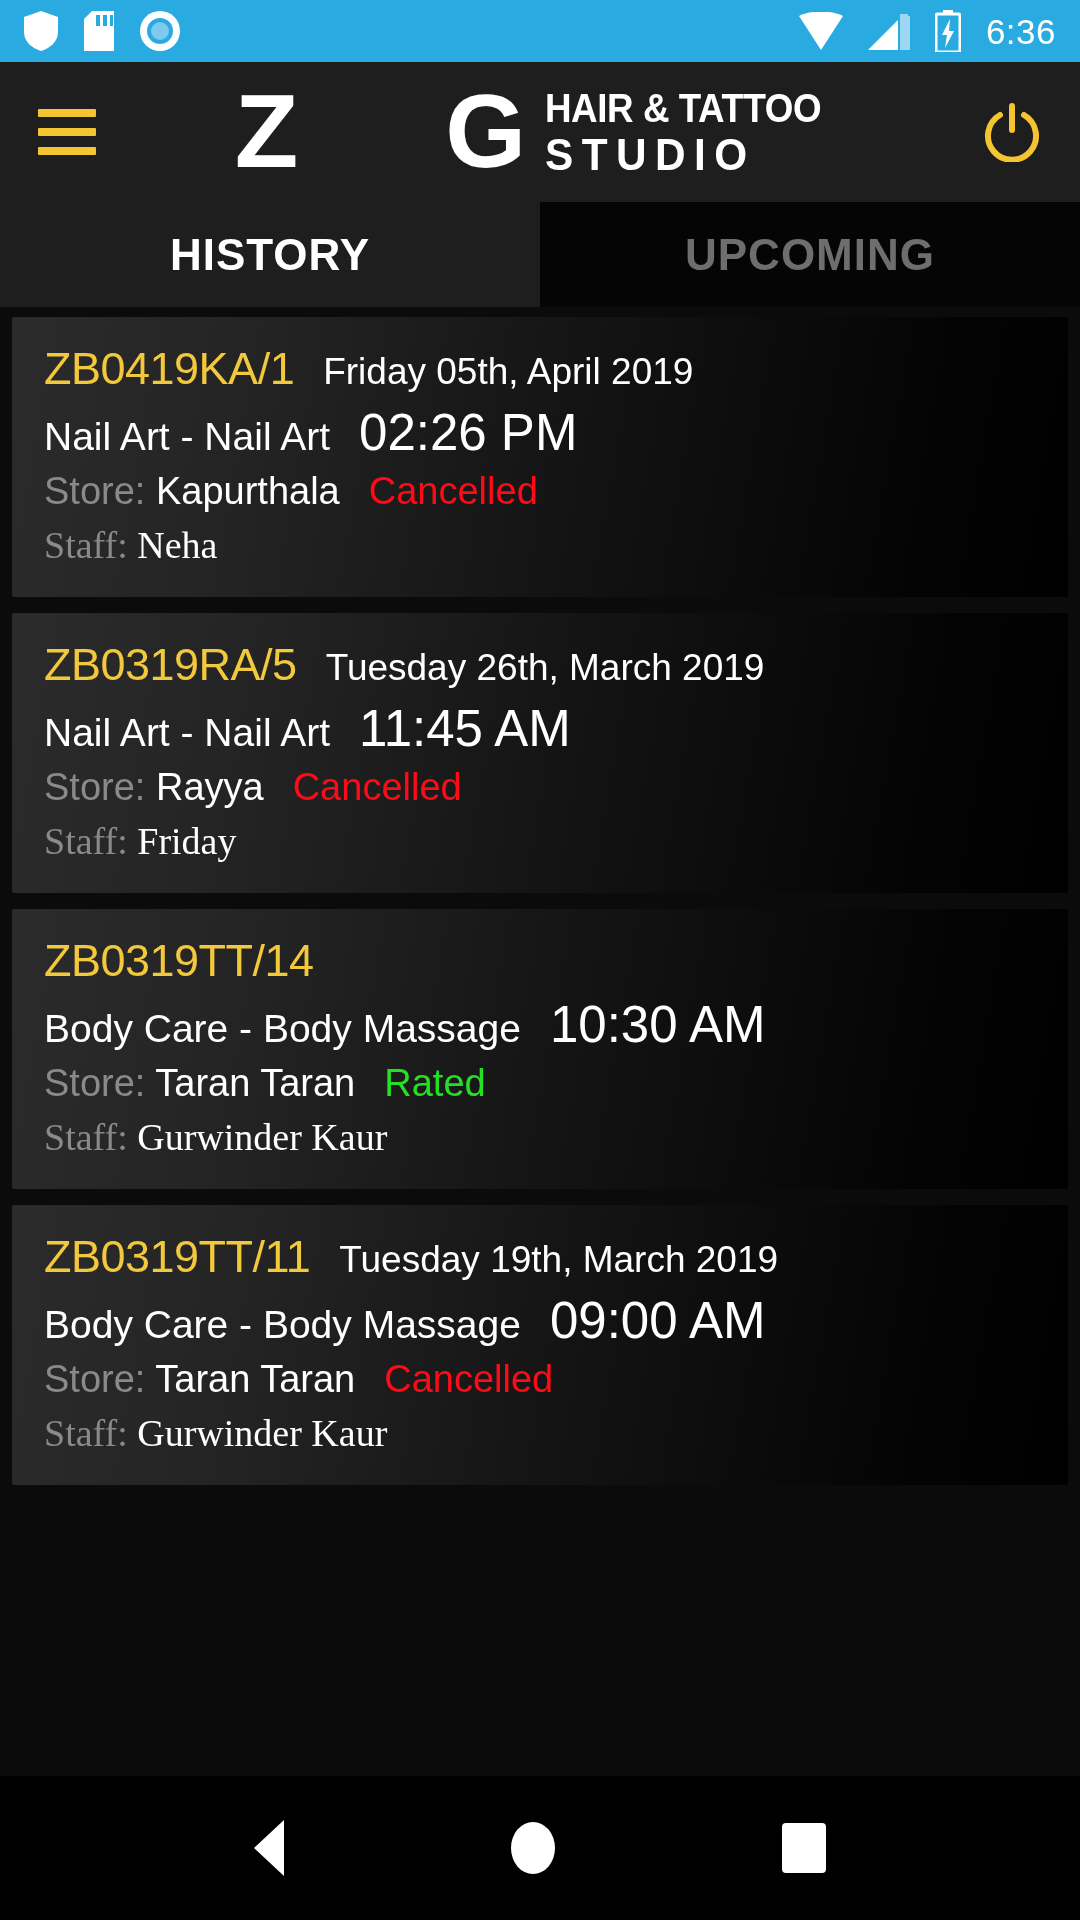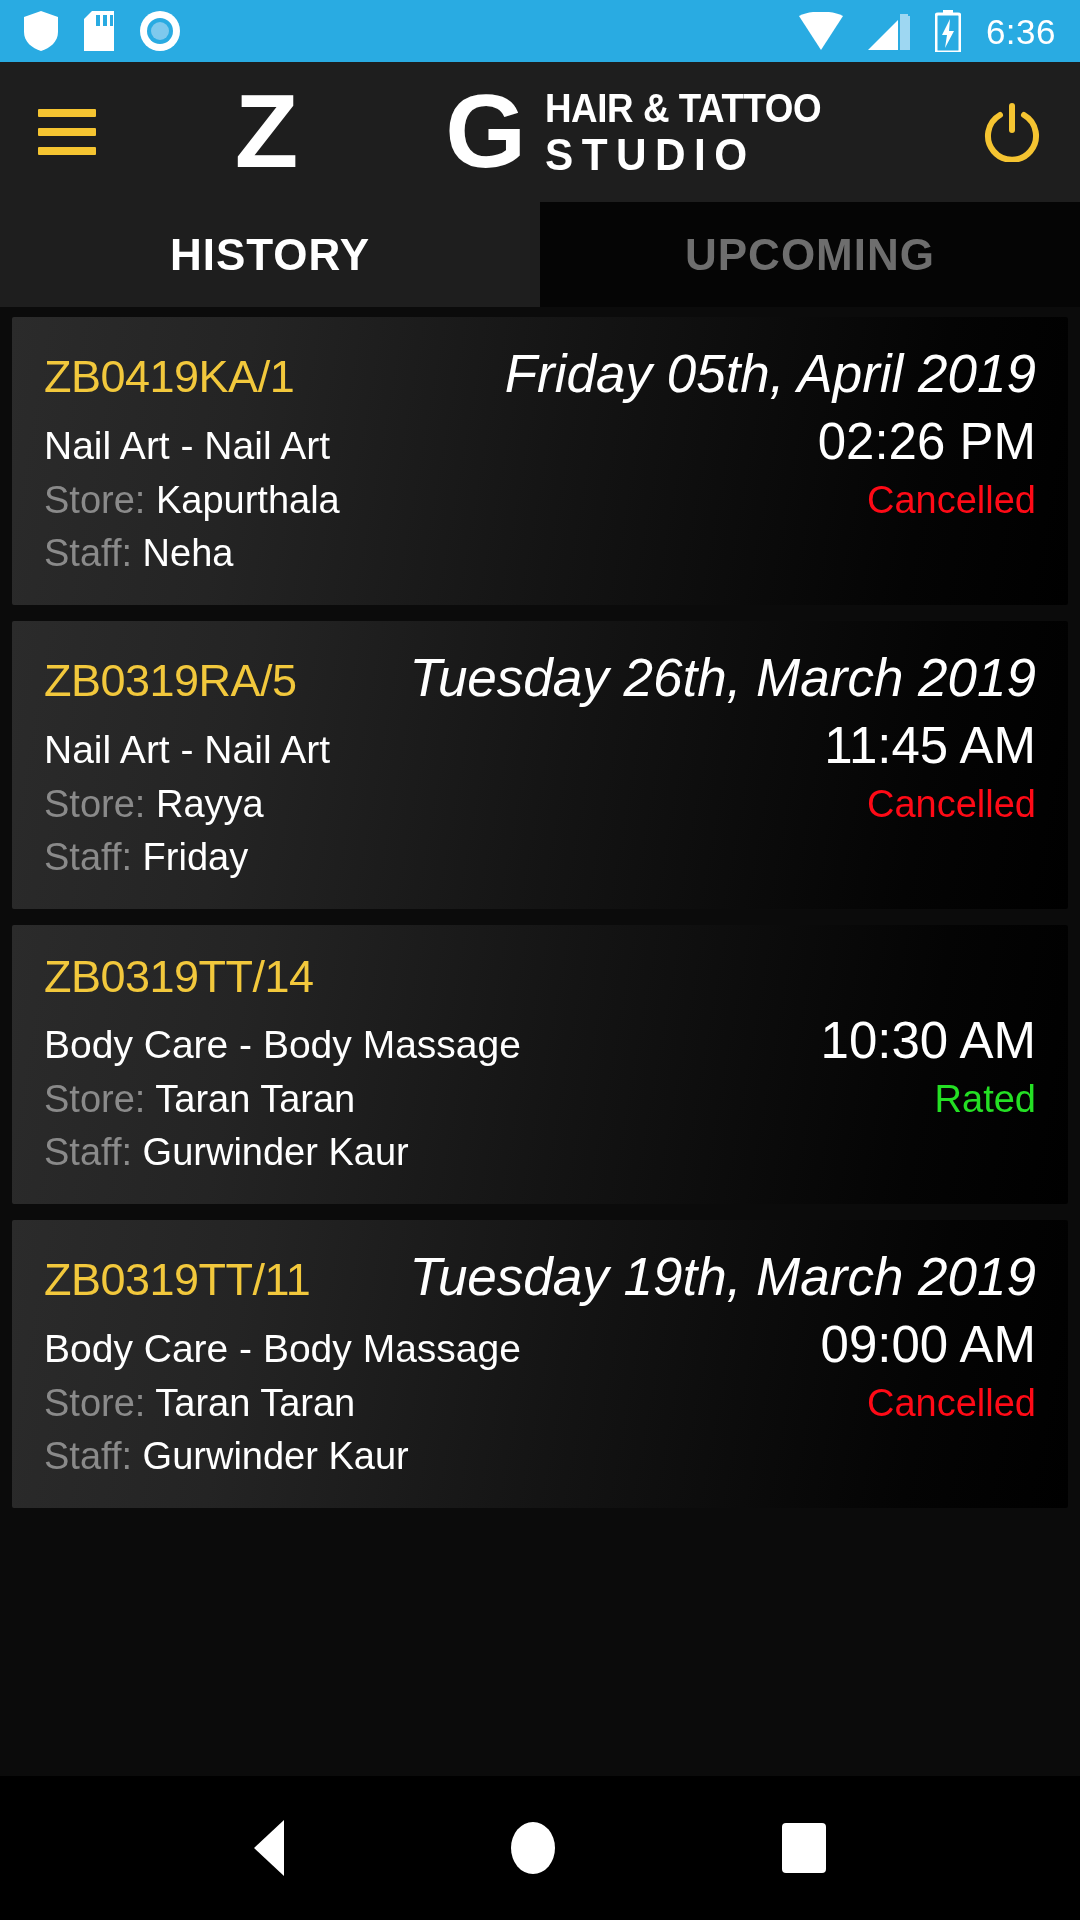--- a/index.html
+++ b/index.html
@@ -67,32 +67,32 @@
   .tab.inactive{ background:#050505; color:#6E6E6E; }
   .tab.active{ background:#1E1E1E; color:#FFFFFF; }
 
   
   .list{ flex:1 1 auto; background:#0B0B0B; padding:10px 12px 0 12px; overflow:hidden; }
   .card{
     background:linear-gradient(100deg,#2B2B2B 0%,#242424 22%,#141414 52%,#040404 85%,#000 100%);
     margin-bottom:16px; padding:26px 32px 30px 32px; border-radius:2px;
     display:flex; flex-direction:column; gap:8px; cursor:pointer;
   }
-  .row{ display:flex; align-items:baseline; justify-content:space-between;gap:29px; }
+  .row{ display:flex; align-items:baseline; justify-content:flex-start;gap:29px; }
   .code{ color:#F2C83C; font-size:45px; letter-spacing:-.5px; }
-  .date{ color:#FFFFFF; font-size:53px;font-style:italic; }
+  .date{ color:#FFFFFF; font-size:37px; }
   .service{ color:#FFFFFF; font-size:39px; }
   .time{ color:#FFFFFF; font-size:51px; }
   .kv{ font-size:38px; }
   .kv .k{ color:#8A8A8A; }
   .kv .v{ color:#FFFFFF; }
   .status{ font-size:38px; }
   .status.cancelled{ color:#FF0A16; }
   .status.rated{ color:#24E024; }
-  .row-last{ padding-top:2px; }
+  .row-last{ padding-top:2px;font-family:Liberation Serif, serif; }
 
   
   .navbar{
     flex:0 0 144px; background:#000; display:flex;
     align-items:center; justify-content:space-around; padding:0 140px;
   }
   .nav-back{
     width:0; height:0; cursor:pointer;
     border-top:28px solid transparent; border-bottom:28px solid transparent;
     border-right:30px solid #fff;

